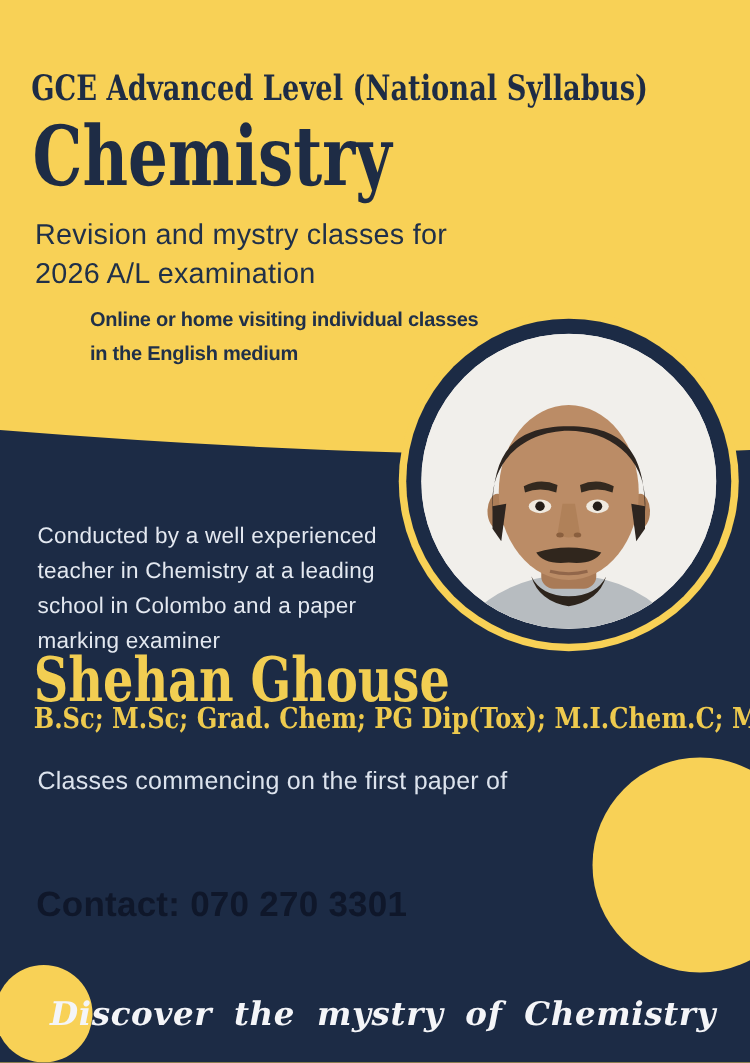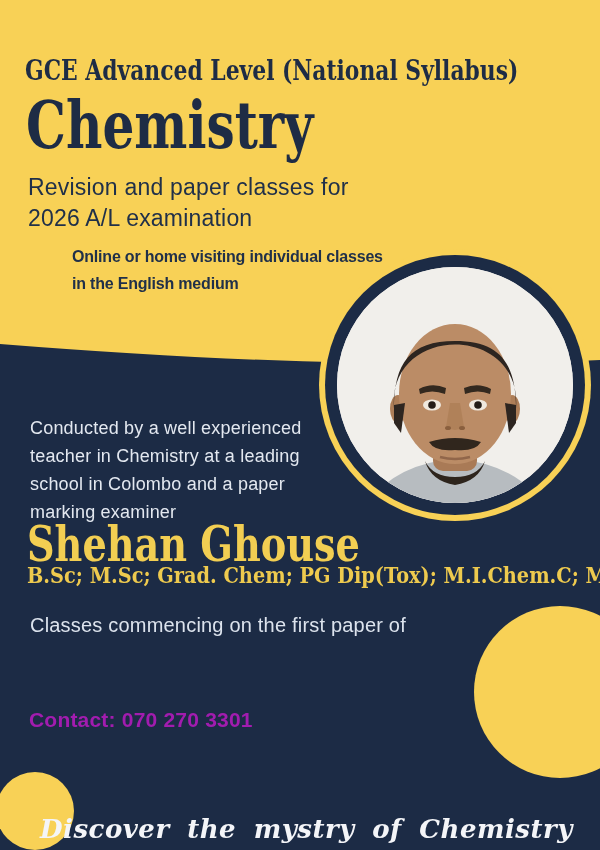--- a/index.html
+++ b/index.html
@@ -77,25 +77,25 @@
     color:#EECA4E;white-space:nowrap;
     transform:scaleX(0.84);transform-origin:left top;
   }
   .schedule{
     left:30px;top:610px;
     font-size:20px;line-height:30px;letter-spacing:0.2px;
     color:#DCE3ED;
   }
   .contact{
     left:29px;top:708px;
-    font-weight:bold;font-size:21px;letter-spacing:0.2px;
-    color:#a21caf;white-space:nowrap;
+    font-weight:bold;font-size:28px;letter-spacing:0.2px;
+    color:#0f172a;white-space:nowrap;
   }
   .tagline{
-    left:40px;top:814px;width:440px;text-align:center;
+    left:40px;top:797px;width:440px;text-align:center;
     font-family:"DejaVu Serif", serif;font-style:italic;font-weight:bold;font-size:26px;
     color:#F4F5F8;word-spacing:8px;letter-spacing:0.5px;white-space:nowrap;
   }
 </style>
 </head>
 <body>
 
 <div class="page">
 
   <svg class="navy-shape" viewBox="0 0 600 850" preserveAspectRatio="none" aria-hidden="true">
@@ -131,21 +131,21 @@
       <path d="M103,190 Q118,194 133,190" stroke="#91664a" stroke-width="2.5" fill="none"></path>
       <path d="M88,194 Q94,214 118,218 Q142,214 148,194 Q140,210 118,210 Q96,210 88,194 Z" fill="#2d241c"></path>
     </svg>
   </div>
 
   <div class="abs eyebrow">GCE Advanced Level (National Syllabus)</div>
 
   <div class="abs title">Chemistry</div>
 
   <div class="abs subtitle">
-    <div>Revision and paper classes for</div>
+    <div>Revision and mystry classes for</div>
     <div>2026 A/L examination</div>
   </div>
 
   <div class="abs mode">
     <div>Online or home visiting individual classes</div>
     <div>in the English medium</div>
   </div>
 
   <div class="abs about">
     <div>Conducted by a well experienced</div>

